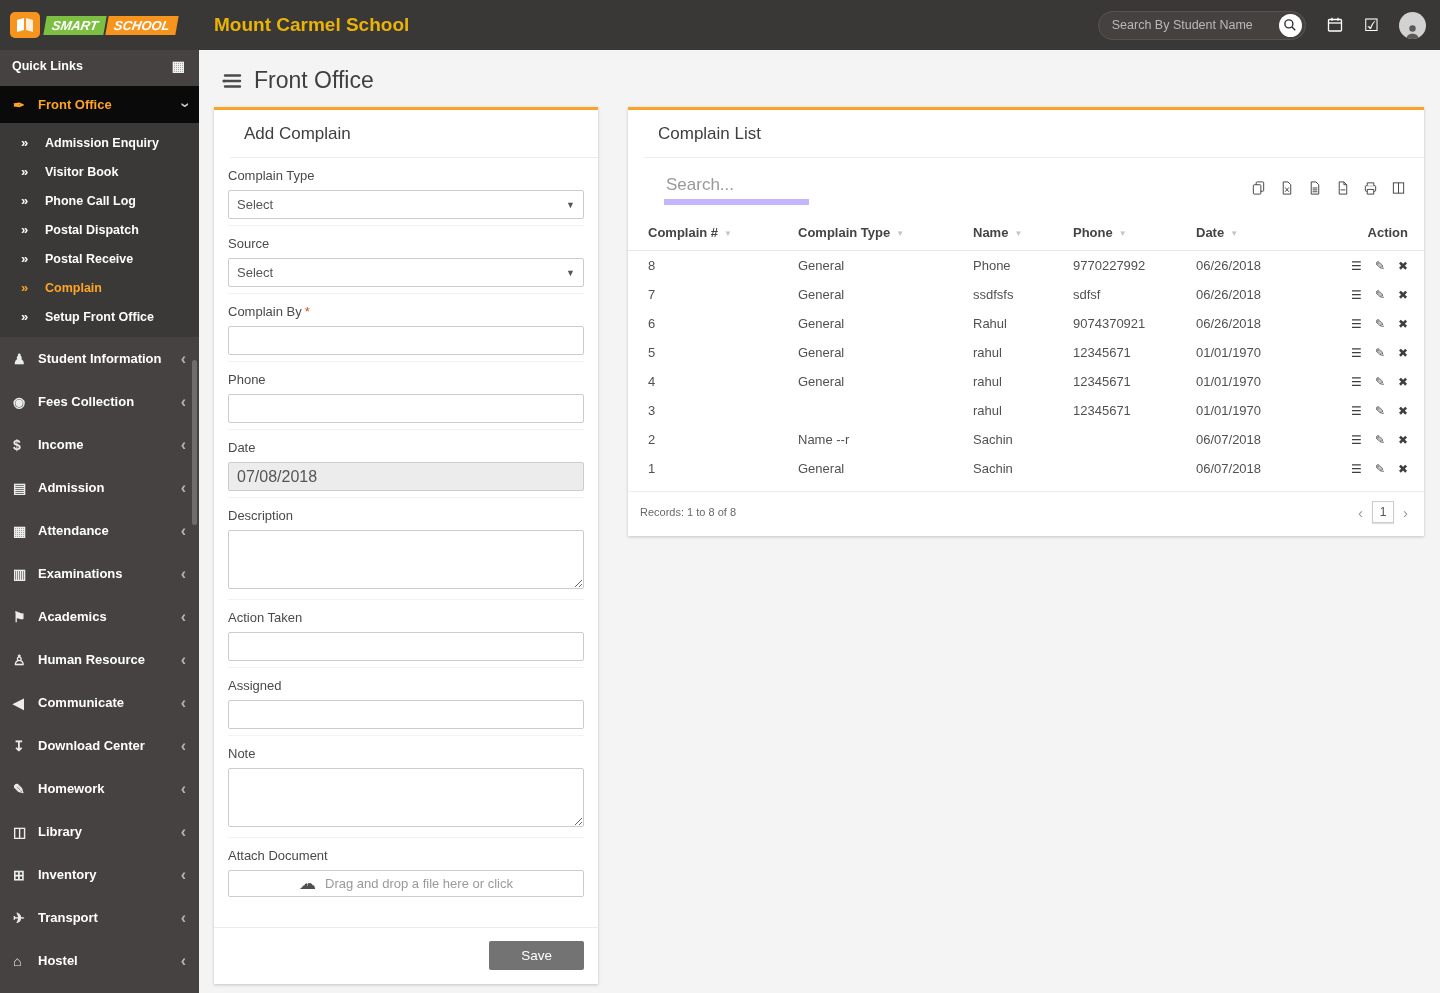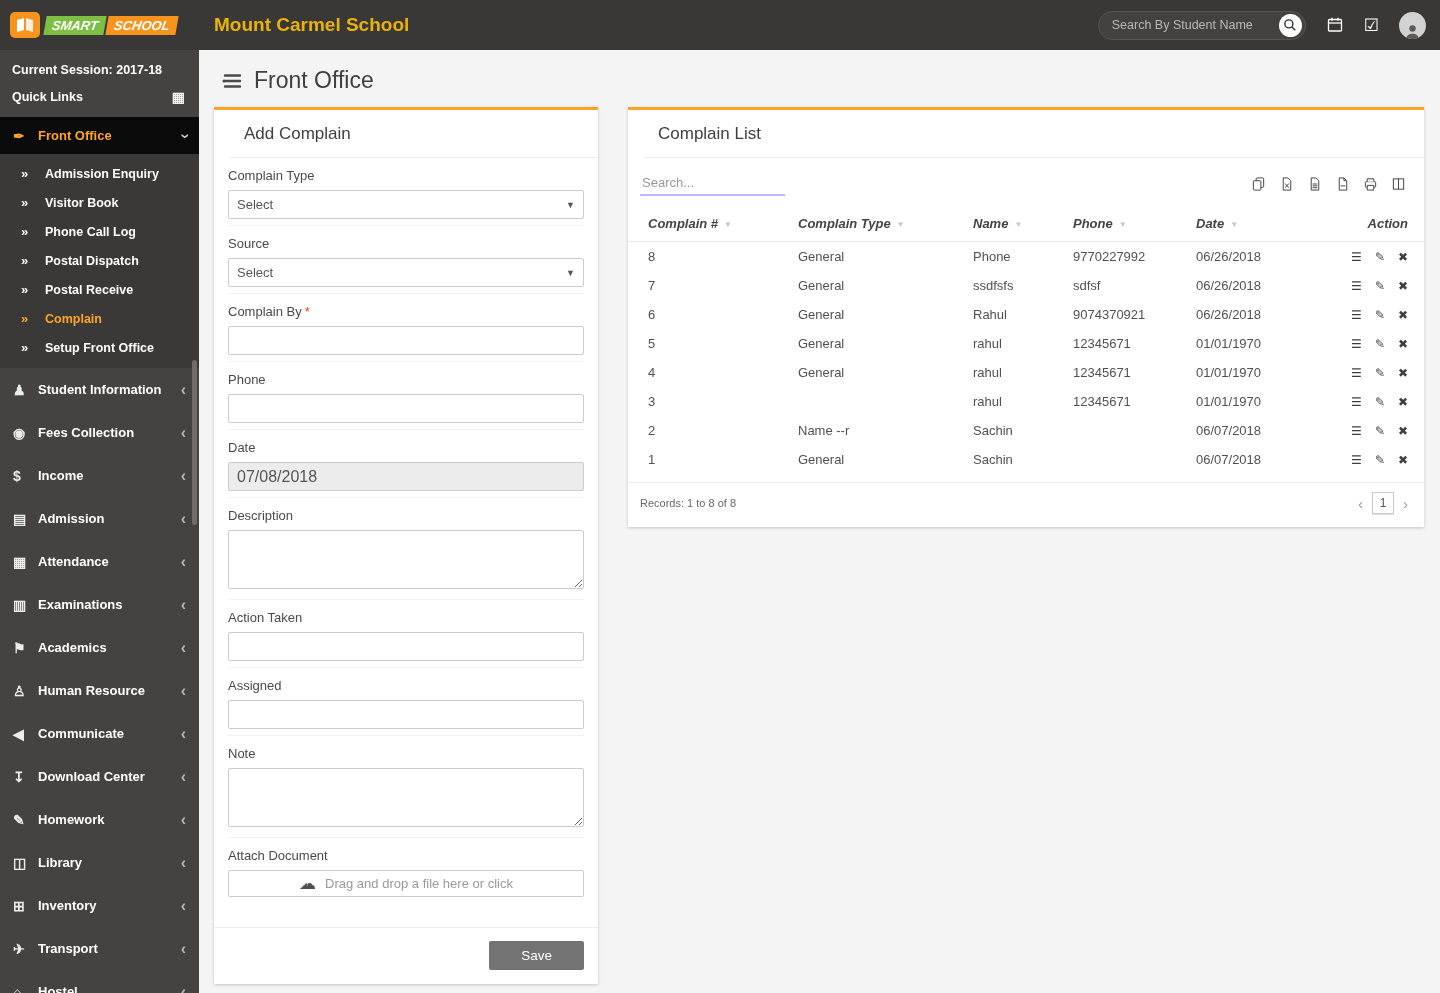--- a/index.html
+++ b/index.html
@@ -86,28 +86,28 @@
               font-size:13px; cursor:pointer; }
   .cloud { position:relative; color:#4f4f4f; font-size:17px; line-height:1; }
   .cloud-arrow { position:absolute; left:50%; top:52%; transform:translate(-50%,-50%);
                  font-size:8px; color:#fff; font-style:normal; font-weight:bold; }
   .form-footer { border-top:1px solid #ededed; padding:13px 14px 14px; display:flex; justify-content:flex-end; }
   .save-btn { background:#737373; color:#fff; border:none; border-radius:2px;
               font-size:13.5px; padding:7px 32px; cursor:pointer; font-family:inherit; }
 
   
   .list-toolbar { display:flex; align-items:center; padding:13px 16px 4px 12px; }
-  .list-search { border:none; border-bottom:2px solid #c4b5fd; width:145px; font-size:13px;
-                 padding:4px 2px; outline:none; color:#555; background:transparent; font-family:inherit; }
+  .list-search { border:none; border-bottom:6px solid #c4b5fd; width:145px; font-size:17px;
+                 padding:4px 2px; outline:none; color:#555; background:transparent; font-family:inherit;margin-left:24px; }
   .list-search::placeholder { color:#999; }
   .toolbar-icons { margin-left:auto; display:flex; gap:9px; align-items:center; }
   .tb-btn { background:none; border:none; cursor:pointer; padding:2px; display:flex; align-items:center; }
   .complain-table { width:100%; border-collapse:collapse; margin-top:6px; }
   .complain-table th { text-align:left; font-size:13px; color:#444; font-weight:bold;
-                       padding:10px 10px; white-space:nowrap; cursor:pointer;font-style:italic; }
+                       padding:10px 10px; white-space:nowrap; cursor:pointer; }
   .complain-table thead tr { border-bottom:1px solid #e8e8e8; }
   .complain-table td { font-size:13px; color:#515151; padding:7px 10px; height:29px; }
   .complain-table th:first-child, .complain-table td:first-child { padding-left:20px; width:160px; }
   .complain-table th:nth-child(2) { width:175px; }
   .complain-table th:nth-child(3) { width:100px; }
   .complain-table th:nth-child(4) { width:123px; }
   .complain-table th:nth-child(5) { width:140px; }
   .col-action { text-align:right !important; padding-right:16px !important; cursor:default !important; }
   .act { margin-left:13px; cursor:pointer; font-size:12px; color:#3e3e3e; }
   .sort-caret { font-size:8px; color:#c5c5c5; margin-left:6px; vertical-align:middle; }
@@ -164,21 +164,20 @@
         <svg width="17" height="16" viewBox="0 0 16 15">
             <circle cx="8" cy="5.2" r="3" fill="#5a5a5a"></circle>
             <path d="M2.3 15c0-3.4 2.6-5 5.7-5s5.7 1.6 5.7 5z" fill="#5a5a5a"></path>
           </svg>
       </span>
     </div>
   </div>
 </header>
 
 <aside class="sidebar">
-  <div class="session">Current Session: 2017-18</div>
   <div class="quick-links">
     <span>Quick Links</span>
     <span class="grid-icon">▦</span>
   </div>
   <nav>
     <div class="menu-item active-parent">
       <span class="mi-icon">✒</span>
       <span class="mi-label">Front Office</span>
       <span class="chev">‹</span>
     </div>

